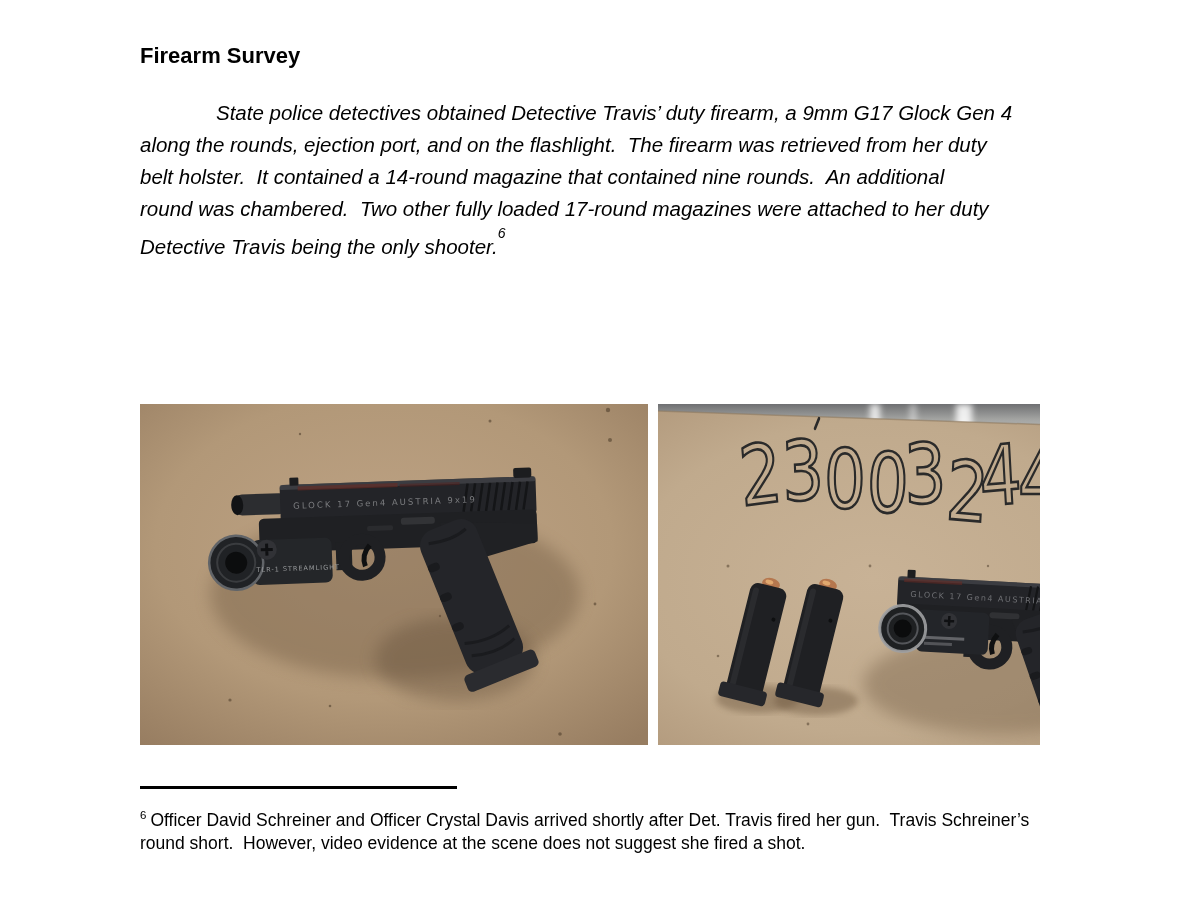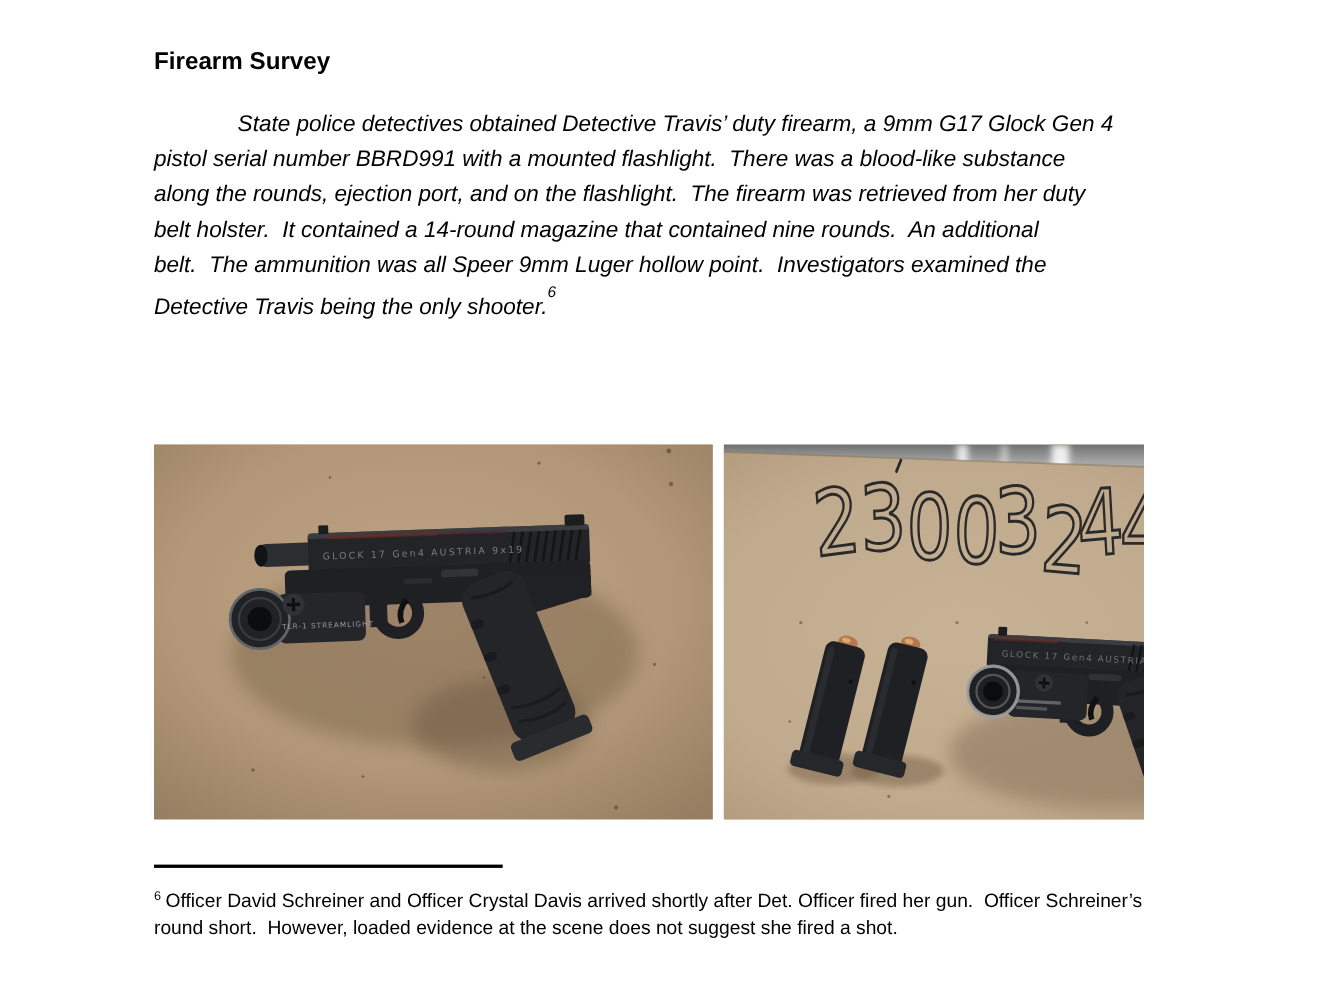--- a/index.html
+++ b/index.html
@@ -22,24 +22,23 @@
 </style>
 </head>
 <body>
 
 <div class="page">
 
   <h1 class="heading">Firearm Survey</h1>
 
   <div class="para">
     <div class="line indent">State police detectives obtained Detective Travis’ duty firearm, a 9mm G17 Glock Gen 4</div>
-    <div class="line">pistol serial number BBRD991 with a mounted flashlight.  There was a blood-like substance</div>
     <div class="line">along the rounds, ejection port, and on the flashlight.  The firearm was retrieved from her duty</div>
     <div class="line">belt holster.  It contained a 14-round magazine that contained nine rounds.  An additional</div>
-    <div class="line">belt.  The ammunition was all Speer 9mm Luger hollow point.  Investigators examined the</div>
+    <div class="line">round was chambered.  Two other fully loaded 17-round magazines were attached to her duty</div>
     <div class="line"><span>Detective Travis being the only shooter.</span><sup class="fnref">6</sup></div>
   </div>
 
   <figure class="photo left">
     <svg width="508" height="341" viewBox="0 0 508 341" xmlns="http://www.w3.org/2000/svg">
       <defs>
         <radialGradient id="tanL" cx="48%" cy="42%" r="75%">
           <stop offset="0%" stop-color="#bda284"></stop>
           <stop offset="60%" stop-color="#b29878"></stop>
           <stop offset="100%" stop-color="#977d61"></stop>
@@ -224,17 +223,17 @@
           <rect x="266" y="235" width="40" height="3" fill="#8d8f92" opacity="0.6"></rect>
           <rect x="266" y="241" width="28" height="3" fill="#8d8f92" opacity="0.45"></rect>
         </g>
       </g>
     </svg>
   </figure>
 
   <div class="fn-sep"></div>
 
   <div class="footnote">
-    <div class="fn-line"><sup class="fn-marker">6</sup><span>Officer David Schreiner and Officer Crystal Davis arrived shortly after Det. Officer fired her gun.  Officer Schreiner’s</span></div>
-    <div class="fn-line">round short.  However, loaded evidence at the scene does not suggest she fired a shot.</div>
+    <div class="fn-line"><sup class="fn-marker">6</sup><span>Officer David Schreiner and Officer Crystal Davis arrived shortly after Det. Travis fired her gun.  Travis Schreiner’s</span></div>
+    <div class="fn-line">round short.  However, video evidence at the scene does not suggest she fired a shot.</div>
   </div>
 
 </div>
 
 </body></html>

